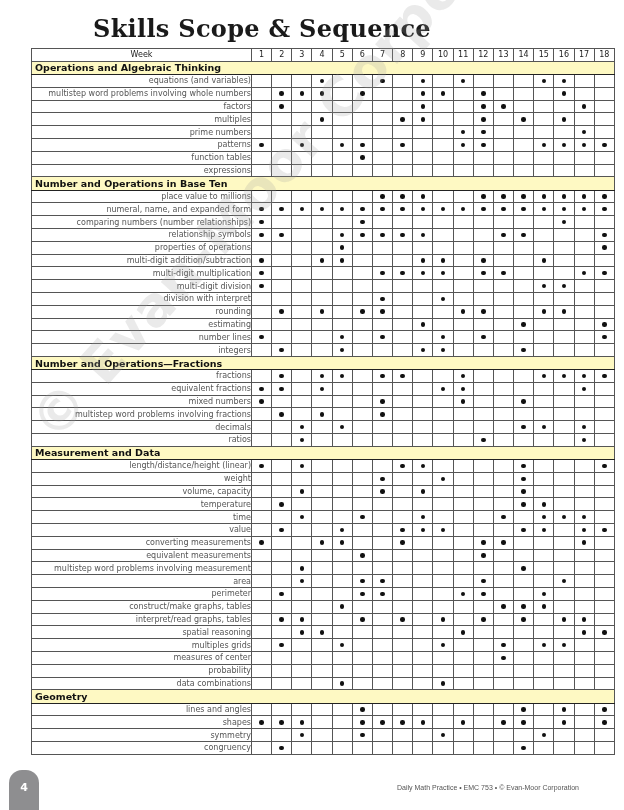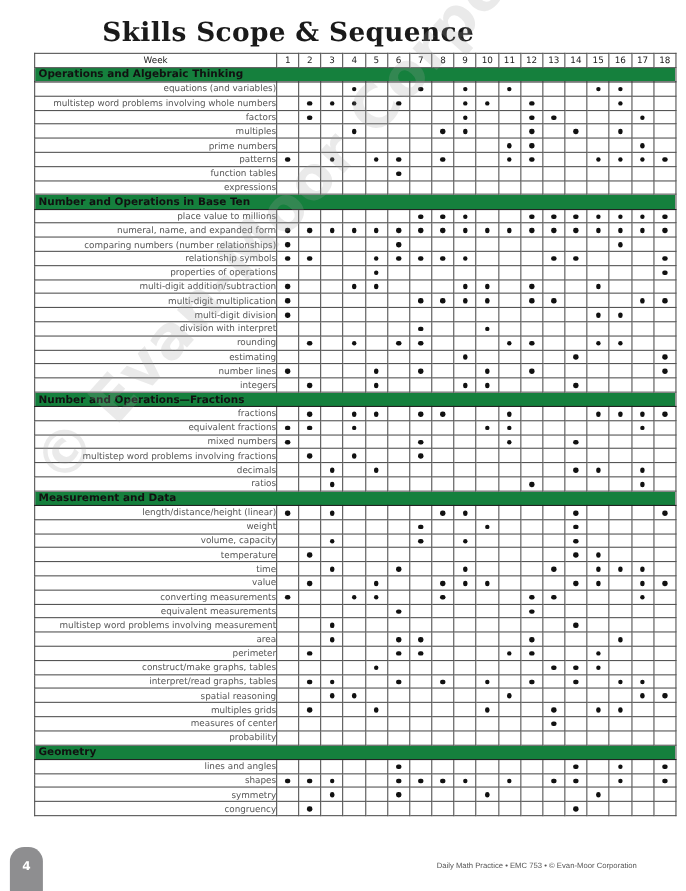--- a/index.html
+++ b/index.html
@@ -2,21 +2,21 @@
 <html><head>
 <meta charset="utf-8">
 <style>
   html, body { margin:0; padding:0; }
   body { width:624px; height:810px; background:#ffffff; position:relative; overflow:hidden; font-family:"DejaVu Sans", sans-serif; }
   .title { position:absolute; top:14px; left:0; width:524px; text-align:center; font-family:"DejaVu Serif", serif; font-weight:bold; font-size:24px; color:#1a1a1a; letter-spacing:0.3px; }
   table.scope { position:absolute; left:31px; top:48px; border-collapse:collapse; table-layout:fixed; width:584px; border:1.5px solid #222; }
   table.scope td, table.scope th { border:1px solid #555; padding:0; height:11.8px; font-size:8px; line-height:11px; color:#555; overflow:hidden; white-space:nowrap; }
   table.scope col.label { width:220px; }
   table.scope th { font-weight:normal; color:#222; background:#fff; font-size:8px; text-align:center; }
-  tr.section td { background:#15803d; color:#111; font-size:9.5px; font-weight:bold; padding-left:3px; border-top:1.5px solid #222; border-bottom:1.5px solid #222; height:12.2px; }
+  tr.section td { background:#fef9c3; color:#111; font-size:9.5px; font-weight:bold; padding-left:3px; border-top:1.5px solid #222; border-bottom:1.5px solid #222; height:12.2px; }
   td.skill { padding-left:8px !important;text-align:right; }
   td.cell { text-align:center; }
   .dot { display:inline-block; width:4.5px; height:4.5px; border-radius:50%; background:#111; vertical-align:middle; }
   .watermark { position:absolute; left:18px; top:410px; width:780px; transform-origin:0 0; transform:rotate(-48deg); font-family:"DejaVu Sans", sans-serif; font-size:54px; font-weight:bold; color:rgba(160,160,160,0.22); white-space:nowrap; pointer-events:none; letter-spacing:1px; }
   .page-tab { position:absolute; left:9px; top:770px; width:30px; height:40px; background:#8e8e90; border-radius:13px 13px 0 0; color:#fff; font-weight:bold; font-size:11px; text-align:center; line-height:36px; }
   .footer { position:absolute; right:45px; top:784px; font-family:"Liberation Sans", sans-serif; font-size:7px; color:#555; }
 </style>
 </head>
 <body>
 
@@ -997,20 +997,41 @@
         <td class="cell"></td>
         <td class="cell"></td>
         <td class="cell"></td>
         <td class="cell"></td>
         <td class="cell"></td>
         <td class="cell"></td>
         <td class="cell"></td>
         <td class="cell"></td>
         <td class="cell"></td>
       </tr>
+      <tr>
+        <td class="skill">data combinations</td>
+        <td class="cell"></td>
+        <td class="cell"></td>
+        <td class="cell"></td>
+        <td class="cell"></td>
+        <td class="cell"><span class="dot"></span></td>
+        <td class="cell"></td>
+        <td class="cell"></td>
+        <td class="cell"></td>
+        <td class="cell"></td>
+        <td class="cell"><span class="dot"></span></td>
+        <td class="cell"></td>
+        <td class="cell"></td>
+        <td class="cell"></td>
+        <td class="cell"></td>
+        <td class="cell"></td>
+        <td class="cell"></td>
+        <td class="cell"></td>
+        <td class="cell"></td>
+      </tr>
       <tr class="section">
         <td colspan="19">Geometry</td>
       </tr>
       <tr>
         <td class="skill">lines and angles</td>
         <td class="cell"></td>
         <td class="cell"></td>
         <td class="cell"></td>
         <td class="cell"></td>
         <td class="cell"></td>

